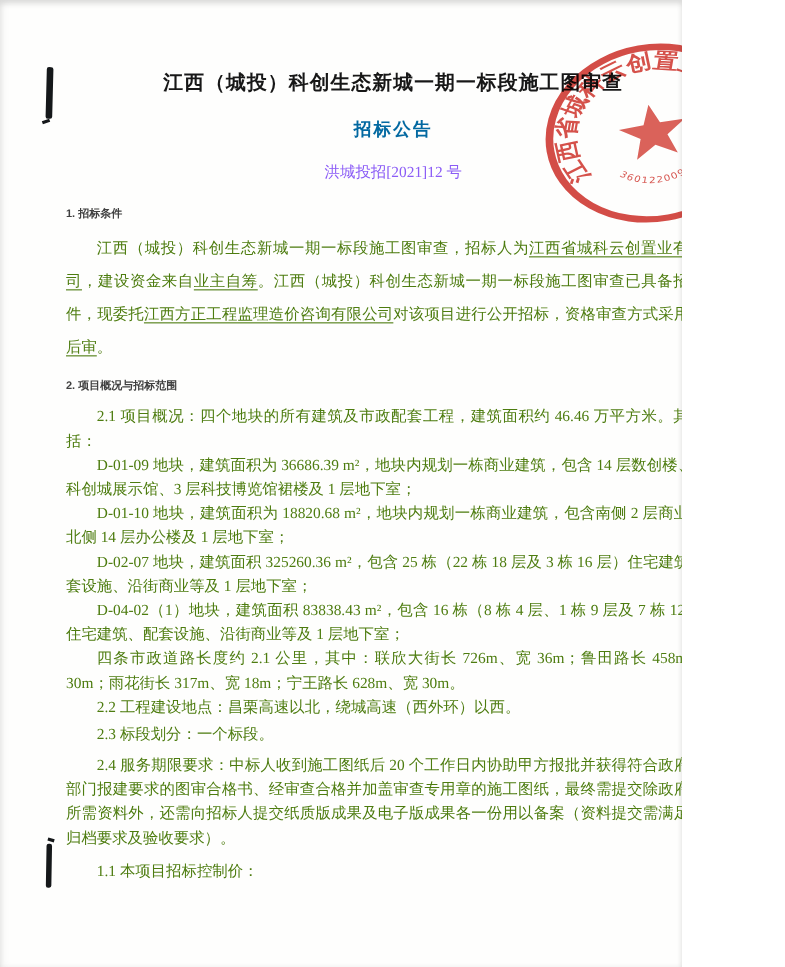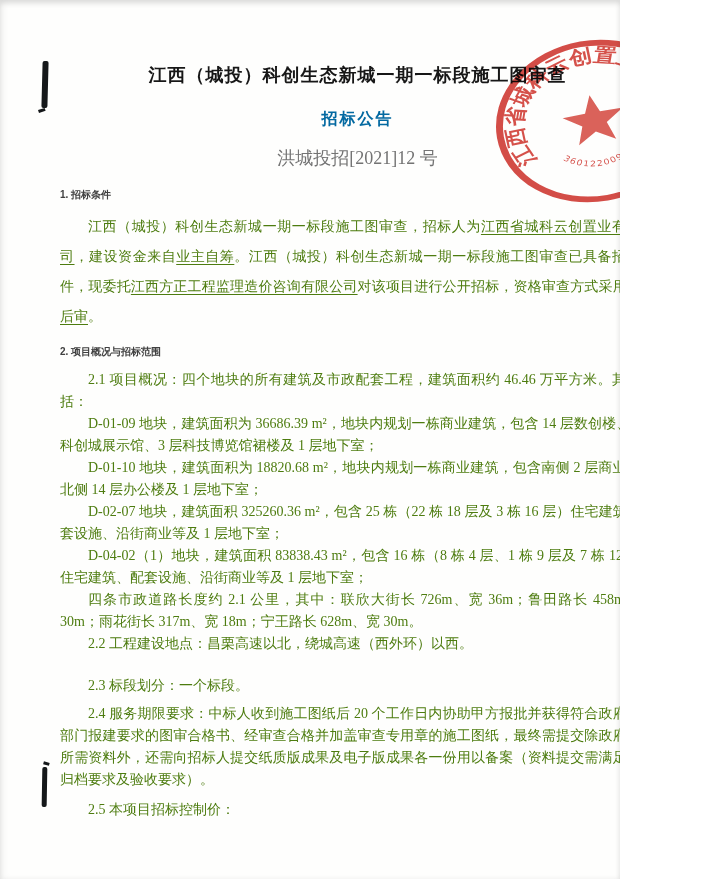--- a/index.html
+++ b/index.html
@@ -14,33 +14,33 @@
   .content { position:absolute; left:60px; top:62px; width:595px; }
 
   .doc-title {
     text-align:center; font-family:"Liberation Sans","DejaVu Sans",sans-serif;
     font-weight:bold; font-size:18px; line-height:26px; letter-spacing:1px; color:#171717;
   }
   .doc-subtitle {
     margin-top:20px; text-align:center; font-family:"Liberation Sans","DejaVu Sans",sans-serif;
     font-weight:bold; font-size:16px; line-height:22px; letter-spacing:2px; color:#0369a1;
   }
-  .doc-number { margin-top:18px; text-align:center; font-size:18px; line-height:20px; color:#737373; }
+  .doc-number { margin-top:18px; text-align:center; font-size:14px; line-height:20px; color:#8b5cf6; }
 
   .sec-heading {
     font-family:"Liberation Sans","DejaVu Sans",sans-serif;
     font-weight:bold; font-size:10px; line-height:22px; color:#404040;
   }
   .sec1-heading { margin-top:16px; }
   .sec2-heading { margin-top:9px; }
 
   .para { font-size:14px; line-height:22px; text-align:justify; text-indent:2em; color:#4d7c0f; }
   .para-wide { line-height:30px; margin-top:6px; }
   .sec2-body { margin-top:6px; }
-  .gap-s { margin-top:20px; }
+  .gap-s { margin-top:3px; }
   .gap-m { margin-top:6px; }
   .gap-l { margin-top:8px; }
 
   .u { text-decoration:underline; text-underline-offset:3px; text-decoration-thickness:1px; }
 
   
   .ink-mark { position:absolute; background:#15181a; border-radius:2px; }
   .ink-mark-top { left:42px; top:61px; width:6px; height:47px; transform:rotate(1.5deg); }
   .ink-mark-top::after { content:""; position:absolute; left:-3px; bottom:-4px; width:7px; height:3px; background:#15181a; transform:rotate(-20deg); }
   .ink-mark-bottom { left:42px; top:767px; width:5px; height:40px; transform:rotate(1deg); }
@@ -76,21 +76,21 @@
 
     <p class="para sec2-body">2.1 项目概况：四个地块的所有建筑及市政配套工程，建筑面积约 46.46 万平方米。其中包括：</p>
     <p class="para">D-01-09 地块，建筑面积为 36686.39 m²，地块内规划一栋商业建筑，包含 14 层数创楼、3 层科创城展示馆、3 层科技博览馆裙楼及 1 层地下室；</p>
     <p class="para">D-01-10 地块，建筑面积为 18820.68 m²，地块内规划一栋商业建筑，包含南侧 2 层商业楼、北侧 14 层办公楼及 1 层地下室；</p>
     <p class="para">D-02-07 地块，建筑面积 325260.36 m²，包含 25 栋（22 栋 18 层及 3 栋 16 层）住宅建筑、配套设施、沿街商业等及 1 层地下室；</p>
     <p class="para">D-04-02（1）地块，建筑面积 83838.43 m²，包含 16 栋（8 栋 4 层、1 栋 9 层及 7 栋 12 层）住宅建筑、配套设施、沿街商业等及 1 层地下室；</p>
     <p class="para">四条市政道路长度约 2.1 公里，其中：联欣大街长 726m、宽 36m；鲁田路长 458m、宽 30m；雨花街长 317m、宽 18m；宁王路长 628m、宽 30m。</p>
     <p class="para">2.2 工程建设地点：昌栗高速以北，绕城高速（西外环）以西。</p>
     <p class="para gap-s">2.3 标段划分：一个标段。</p>
     <p class="para gap-m">2.4 服务期限要求：中标人收到施工图纸后 20 个工作日内协助甲方报批并获得符合政府相关部门报建要求的图审合格书、经审查合格并加盖审查专用章的施工图纸，最终需提交除政府审查所需资料外，还需向招标人提交纸质版成果及电子版成果各一份用以备案（资料提交需满足业主归档要求及验收要求）。</p>
-    <p class="para gap-l">2.5 本项目招标控制价：</p>
+    <p class="para gap-l">1.1 本项目招标控制价：</p>
 
   </div>
 
   <div class="seal">
     <svg viewBox="0 0 210 210" xmlns="http://www.w3.org/2000/svg">
       <defs>
         <path id="seal-arc-top" d="M 42.6,141 A 72,72 0 1 1 167.4,141" fill="none"></path>
         <path id="seal-arc-bottom" d="M 66.1,143.9 A 55,55 0 0 0 143.9,143.9" fill="none"></path>
       </defs>
       <circle cx="105" cy="105" r="95" fill="none" stroke="#cf332c" stroke-width="7" opacity="0.95"></circle>

